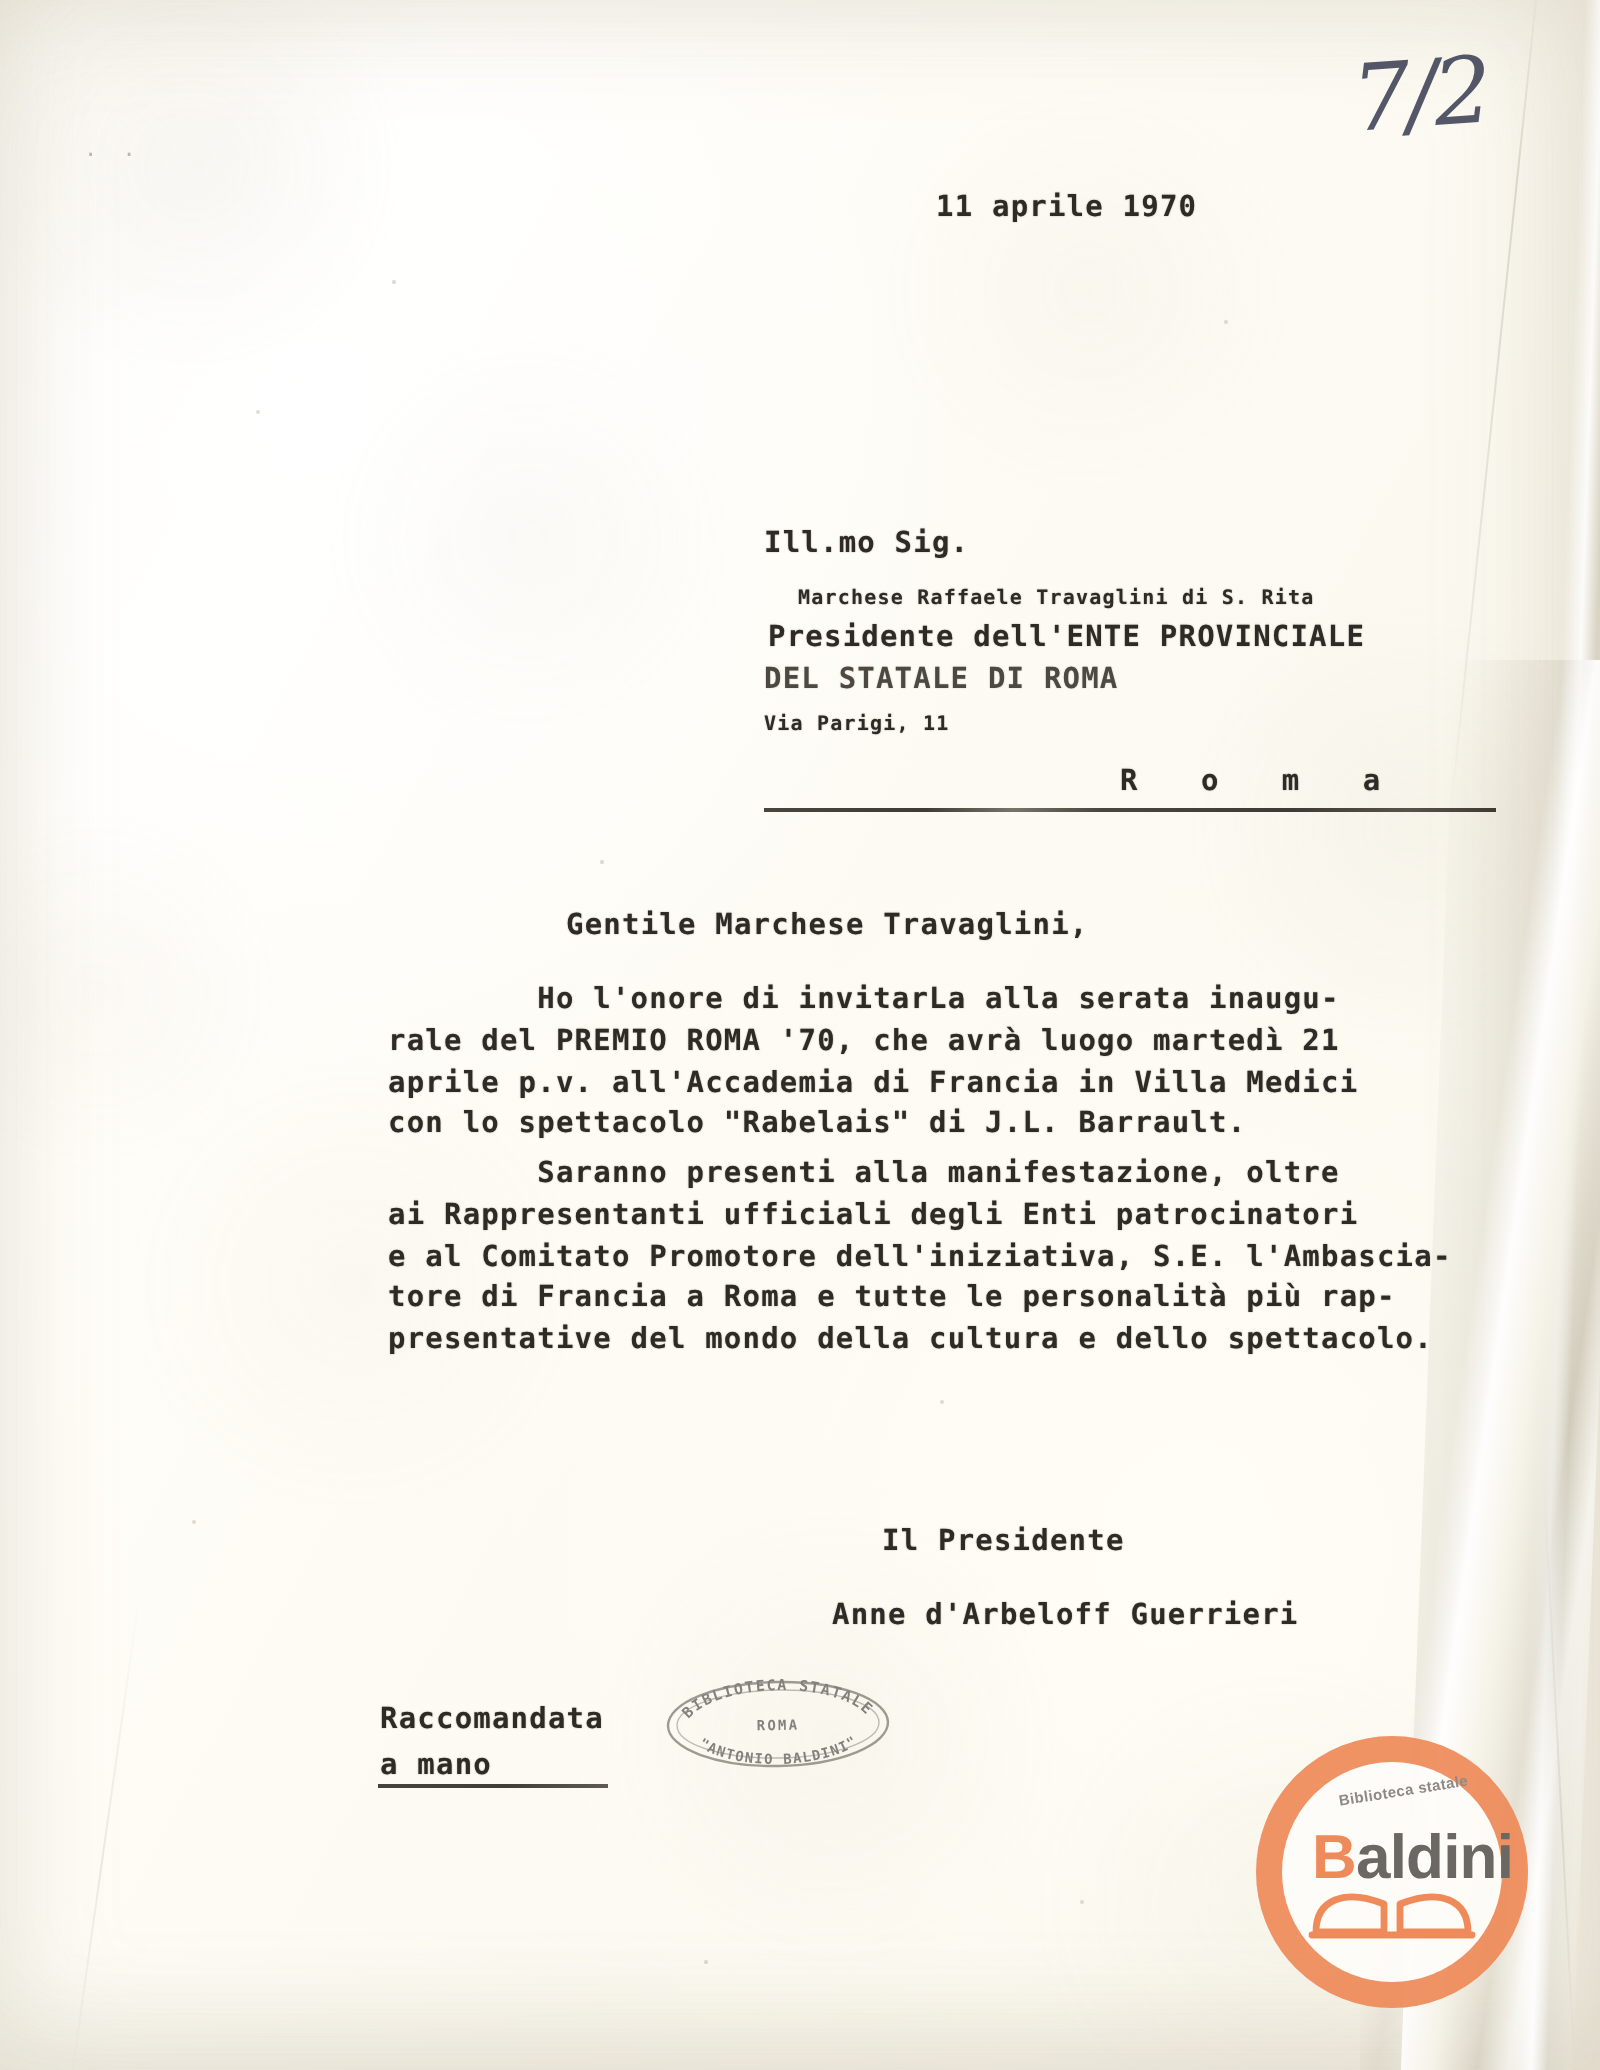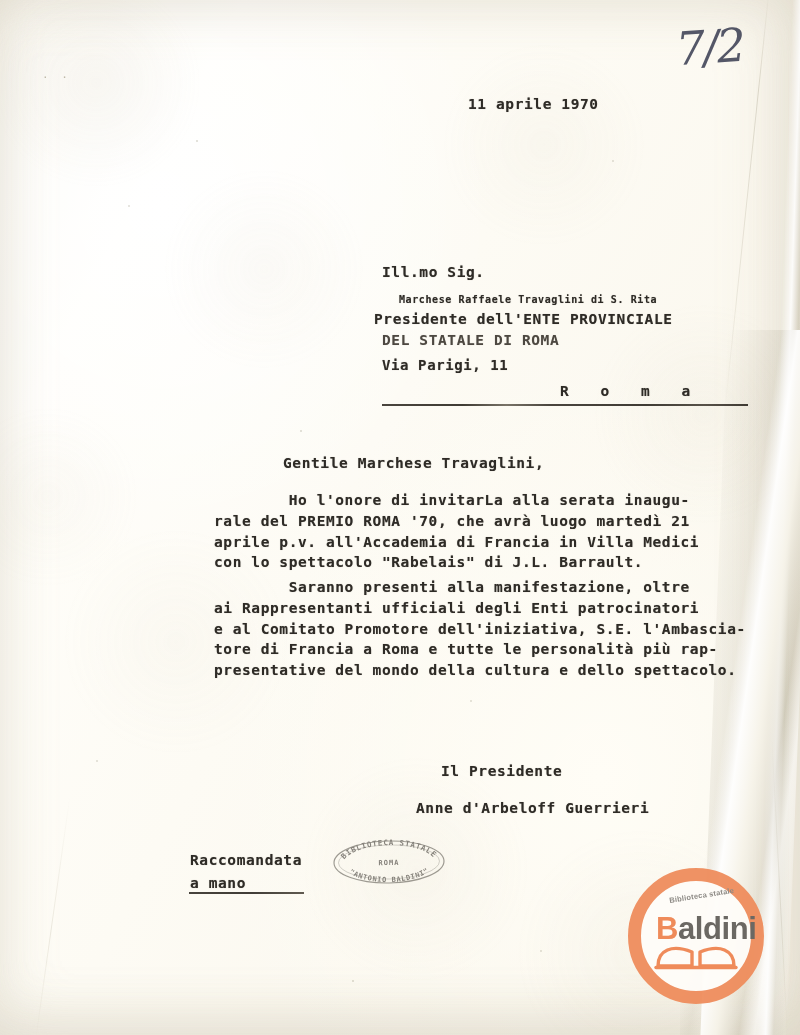--- a/index.html
+++ b/index.html
@@ -113,36 +113,36 @@
   .tw.faint { color: #4d4841; text-shadow: 0 0 .8px rgba(90,85,75,.35); }
 
   
   .date {
     left: 468px; top: 96px;
     font-size: 14.5px;
   }
 
   .addr-block { left: 382px; top: 262px; font-size: 14.5px; line-height: 20.5px; }
   .addr-line2 { left: 382px; top: 290px; font-size: 10px; line-height: 20.5px; padding-left: 17px; }
-  .addr-via   { left: 382px; top: 357px; font-size: 14px; text-align: center; }
+  .addr-via   { left: 382px; top: 357px; font-size: 10px; text-align: center; }
   .addr-city  { left: 548px; top: 383px; font-size: 14.5px; letter-spacing: 11.5px; margin-left: 12px; }
 
   .city-rule {
     position: absolute;
     left: 382px; top: 404px;
     width: 366px; height: 2px;
     background: linear-gradient(90deg,
         #3a352e 0%, #2f2b24 22%, #6d675b 34%, #3a352e 46%,
         #2f2b24 72%, #4a443b 88%, #2f2b24 100%);
     opacity: .92;
   }
 
   .greeting { left: 283px; top: 455px; font-size: 14.5px; }
 
-  .para { left: 194px; font-size: 14.5px; line-height: 20.8px; margin-left: 20px; }
+  .para { left: 194px; font-size: 14.5px; line-height: 20.8px; }
   .para-1 { top: 490px; }
   .para-2 { top: 577px; }
   .para-3 { top: 681px; }
 
   .sign-title { left: 441px; top: 763px; font-size: 14.5px; }
   .sign-name  { left: 392px; top: 800px; font-size: 14.5px; margin-left: 24px; }
 
   .raccom-1 { left: 190px; top: 852px; font-size: 14.5px; }
   .raccom-2 { left: 190px; top: 875px; font-size: 14.5px; }
   .raccom-rule {
@@ -263,21 +263,21 @@
   <div class="tick-marks">. .</div>
 
   <div class="handwriting">7/2</div>
 
   <div class="tw date">11 aprile 1970</div>
 
   <div class="tw addr-block">Ill.mo Sig.</div>
 
   <div class="tw addr-line2">Marchese Raffaele Travaglini di S. Rita</div>
 
-  <div class="tw" style="left:374px;top:311px;font-size:14.5px;">Presidente dell'ENTE PROVINCIALE</div>
+  <div class="tw" style="left:384px;top:311px;font-size:14.5px;">Presidente dell'ENTE PROVINCIALE</div>
 
   <div class="tw faint" style="left:382px;top:332px;font-size:14.5px;">DEL STATALE DI ROMA</div>
 
   <div class="tw addr-via">Via Parigi, 11</div>
 
   <div class="tw addr-city">R o m a</div>
 
   <div class="city-rule"></div>
 
   <div class="tw greeting">Gentile Marchese Travaglini,</div>

